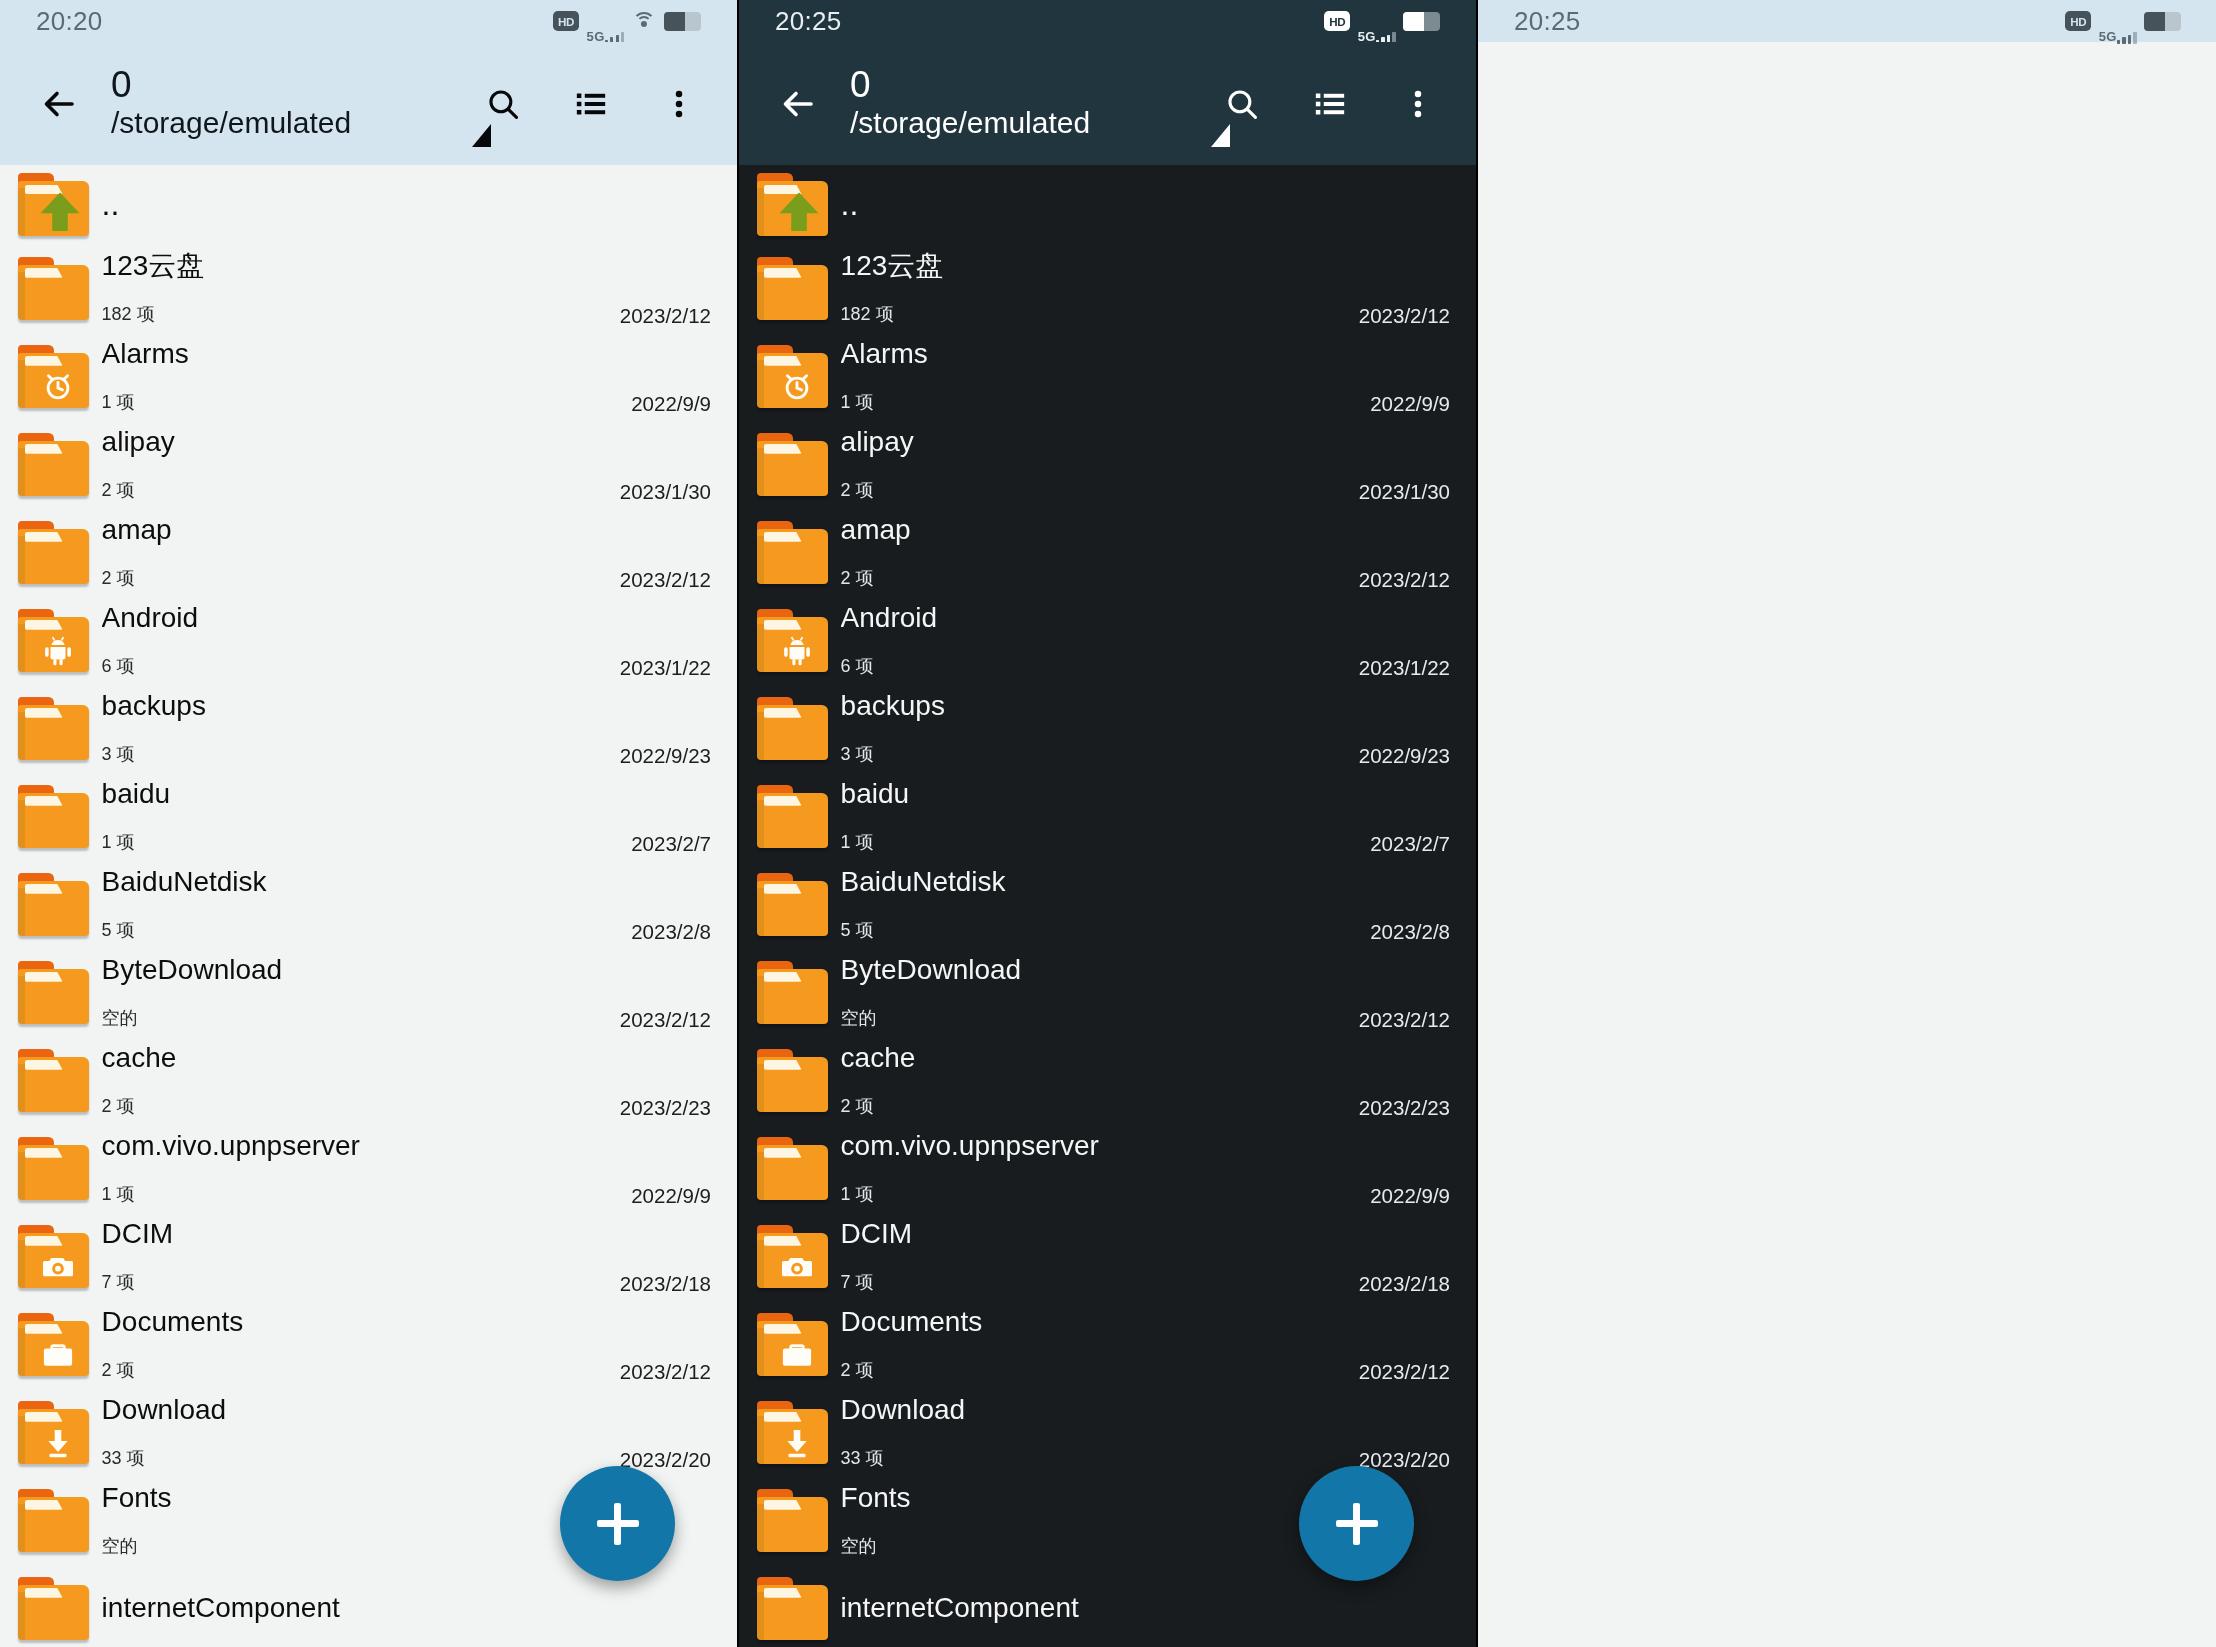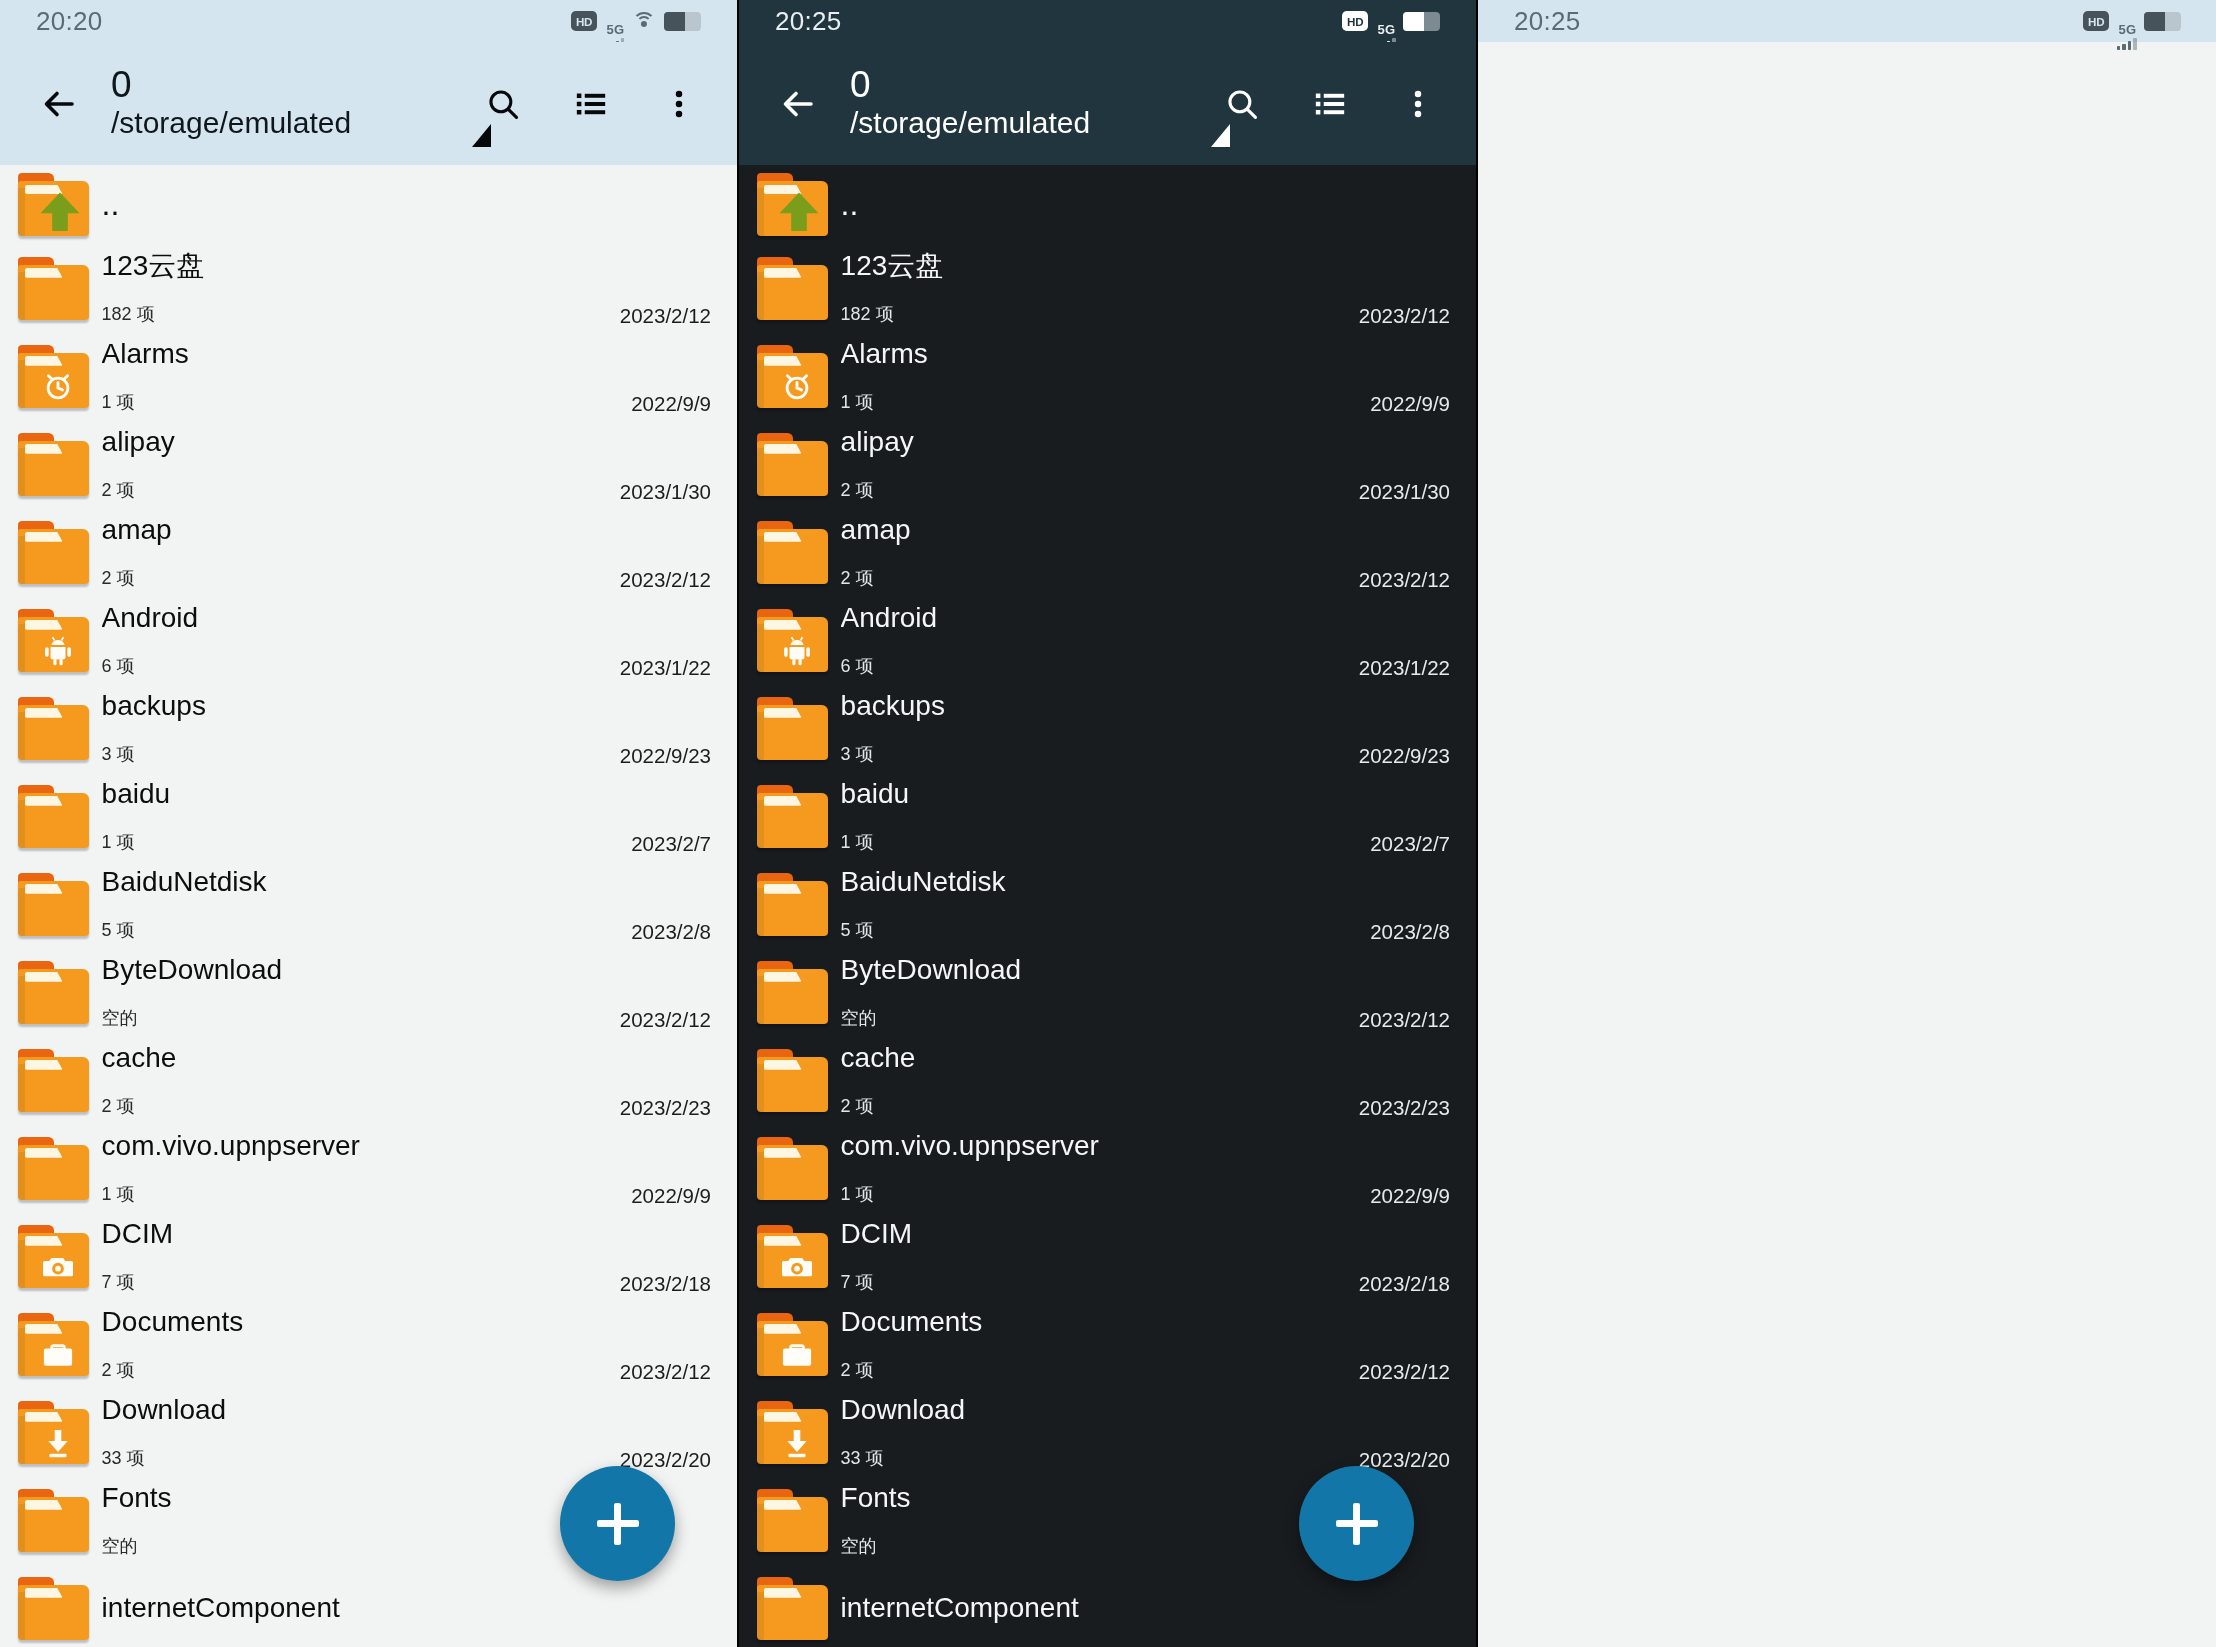--- a/index.html
+++ b/index.html
@@ -37,21 +37,21 @@
   }
   .clock { font-size:26px; }
   .sb-right { margin-left:auto; display:flex; align-items:center; gap:7.5px; }
   .hd-badge {
     width:26px; height:20.5px; border-radius:4.8px;
     display:flex; align-items:center; justify-content:center;
     font-size:11.6px; font-weight:bold; letter-spacing:-0.3px;
     background:#46535a; color:#d5e5f0;
   }
   .dark .hd-badge { background:#ffffff; color:#20353e; }
-  .sig { display:flex; flex-direction:column; align-items:flex-end;margin-top:32px; }
+  .sig { display:flex; flex-direction:row; align-items:center;margin-top:32px; }
   .sig-lab { font-size:13px; font-weight:bold; line-height:.95; }
   .sig-bars { display:flex; align-items:flex-end; gap:2.1px; height:13.7px; margin-top:0.7px; }
   .sig-bars i { width:3.4px; background:currentColor; border-radius:0.7px; display:block; }
   .sig-bars i:nth-child(1){height:4.1px}
   .sig-bars i:nth-child(2){height:6.8px}
   .sig-bars i:nth-child(3){height:9.6px}
   .sig-bars i:nth-child(4){height:12.3px; opacity:.45}
   .wifi { width:24.6px; height:19px; position:relative; }
   .wifi span { position:absolute; left:50%; transform:translateX(-50%);
     border:2.7px solid currentColor; border-bottom-color:transparent;

